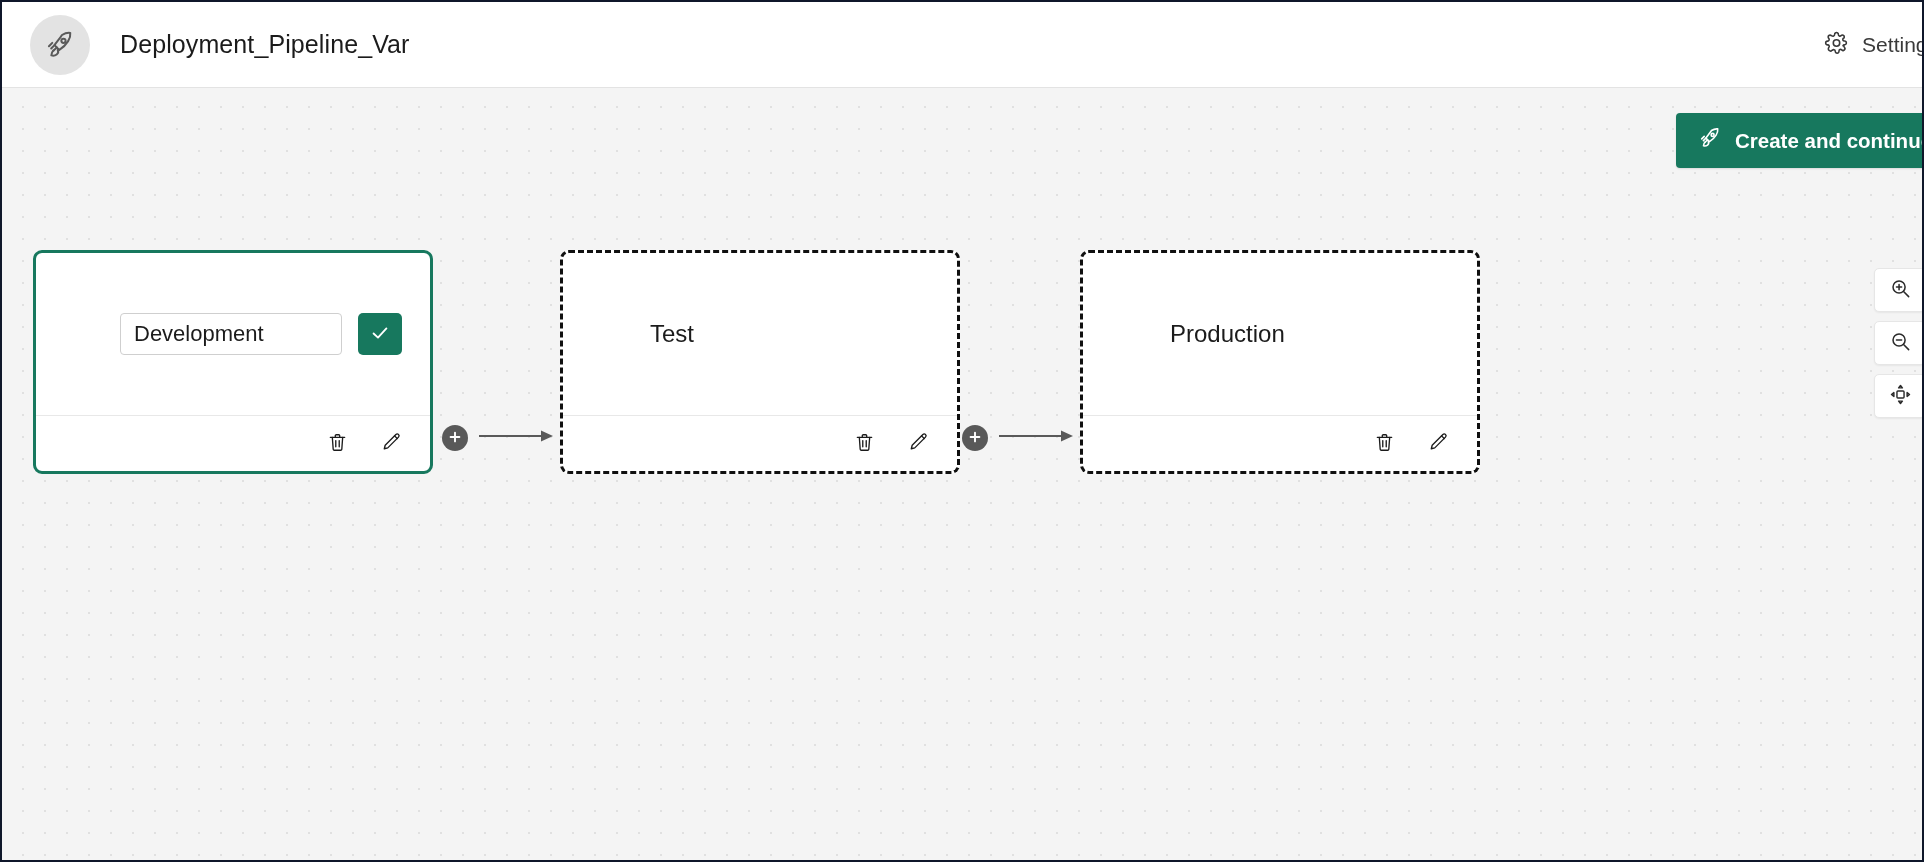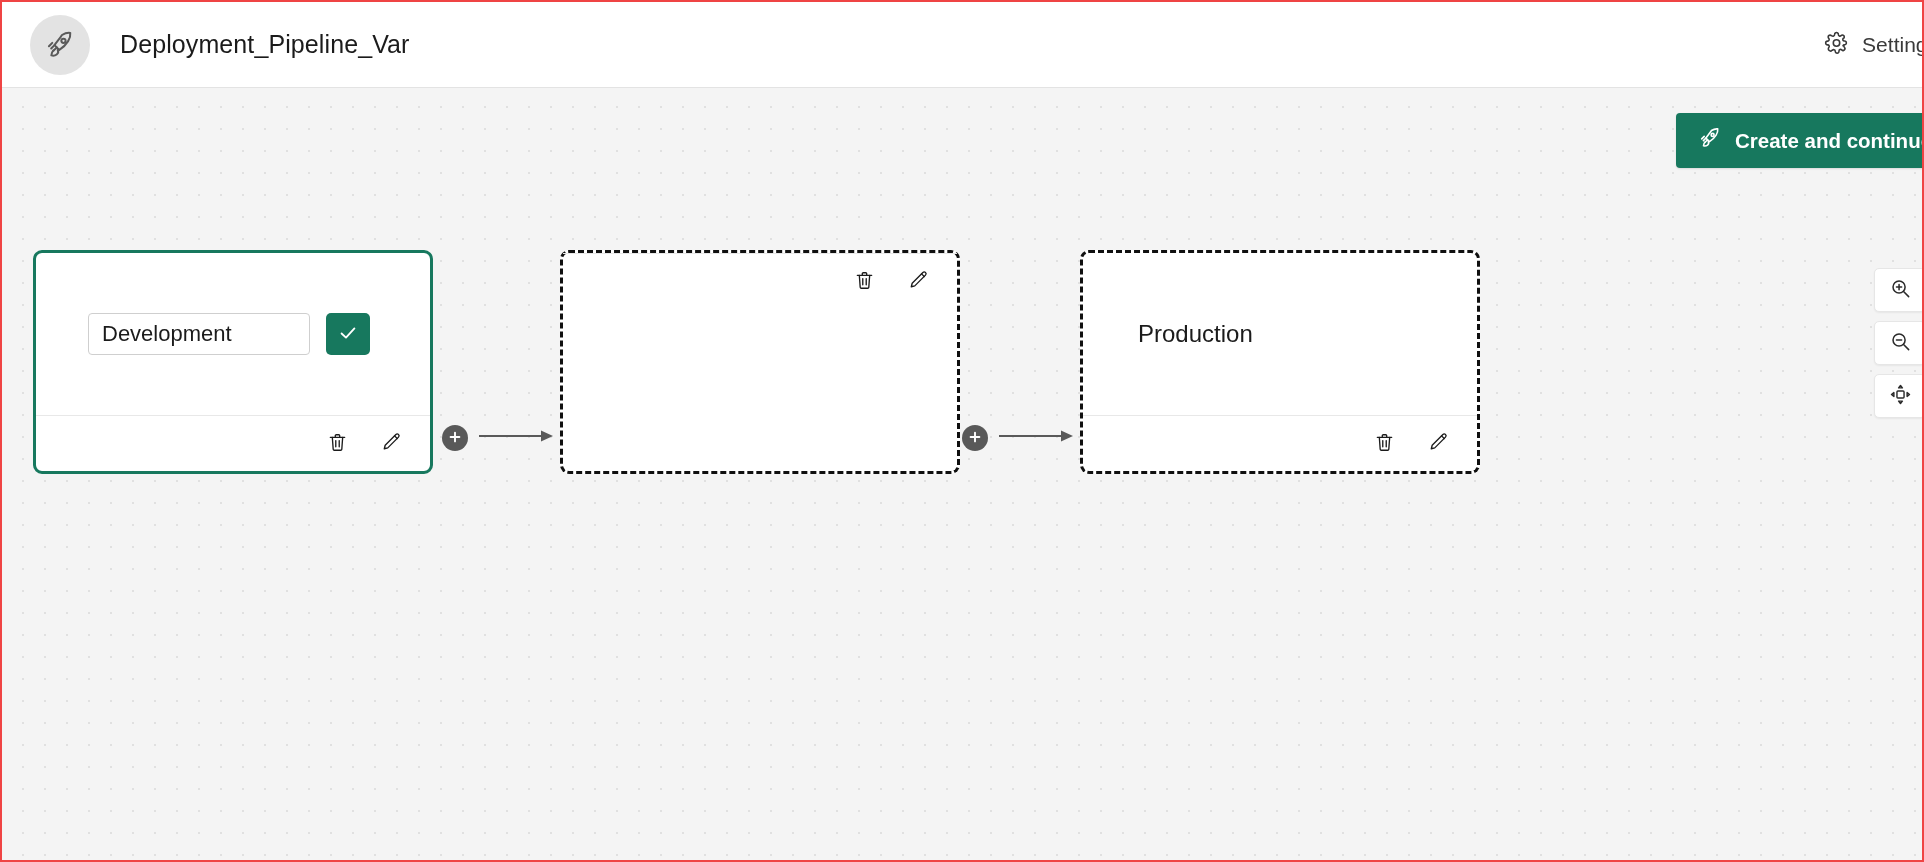--- a/index.html
+++ b/index.html
@@ -9,21 +9,21 @@
     background:#ffffff;
     overflow:hidden;
     position:relative;
   }
 
   
   #frame {
     position:absolute;
     left:0; top:0;
     width:1924px; height:862px;
-    border:2px solid #ef4444;
+    border:2px solid #0f172a;
     overflow:hidden;
     background:#22c55e;
   }
 
   
   #header {
     position:absolute;
     left:0; top:0;
     width:1920px; height:86px;
     background:#ffffff;
@@ -124,20 +124,21 @@
   }
   #node-test   { left:558px; top:162px; }
   #node-prod   { left:1078px; top:162px;justify-content:space-between; }
 
   .node-body {
     flex:1 1 auto;
     display:flex;
     align-items:center;
     padding:0 0 0 55px;
     position:relative;
+    margin-left:32px;
   }
   .node.selected .node-body { padding-left:52px; }
 
   .node-title {
     font-size:24px;
     color:#1b1b1b;
     font-weight:400;
   }
 
   .node-name-input {
@@ -309,20 +310,23 @@
       </button>
       <span class="arrow">
         <svg width="76" height="16" viewBox="0 0 76 16" fill="none">
           <path d="M0 8h64" stroke="#595959" stroke-width="2"></path>
           <path d="M62 2.5 74 8l-12 5.5z" fill="#595959"></path>
         </svg>
       </span>
     </div>
 
     <div class="node dashed" id="node-test">
+      <div class="node-body">
+        <span class="node-title">Test</span>
+      </div>
       <div class="node-footer">
         <button class="icon-btn">
           <span>
             <svg width="23" height="23" viewBox="0 0 24 24" fill="none" stroke="#1b1b1b" stroke-width="1.4" stroke-linecap="round" stroke-linejoin="round">
               <path d="M4.5 6.6h15M9.7 6.6V4.9c0-.55.45-1 1-1h2.6c.55 0 1 .45 1 1v1.7"></path>
               <path d="M6.6 6.6 7.5 19c.05.6.55 1.05 1.15 1.05h6.7c.6 0 1.1-.45 1.15-1.05l.9-12.4"></path>
               <path d="M10.2 10v6.4M13.8 10v6.4"></path>
             </svg>
           </span>
         </button>

